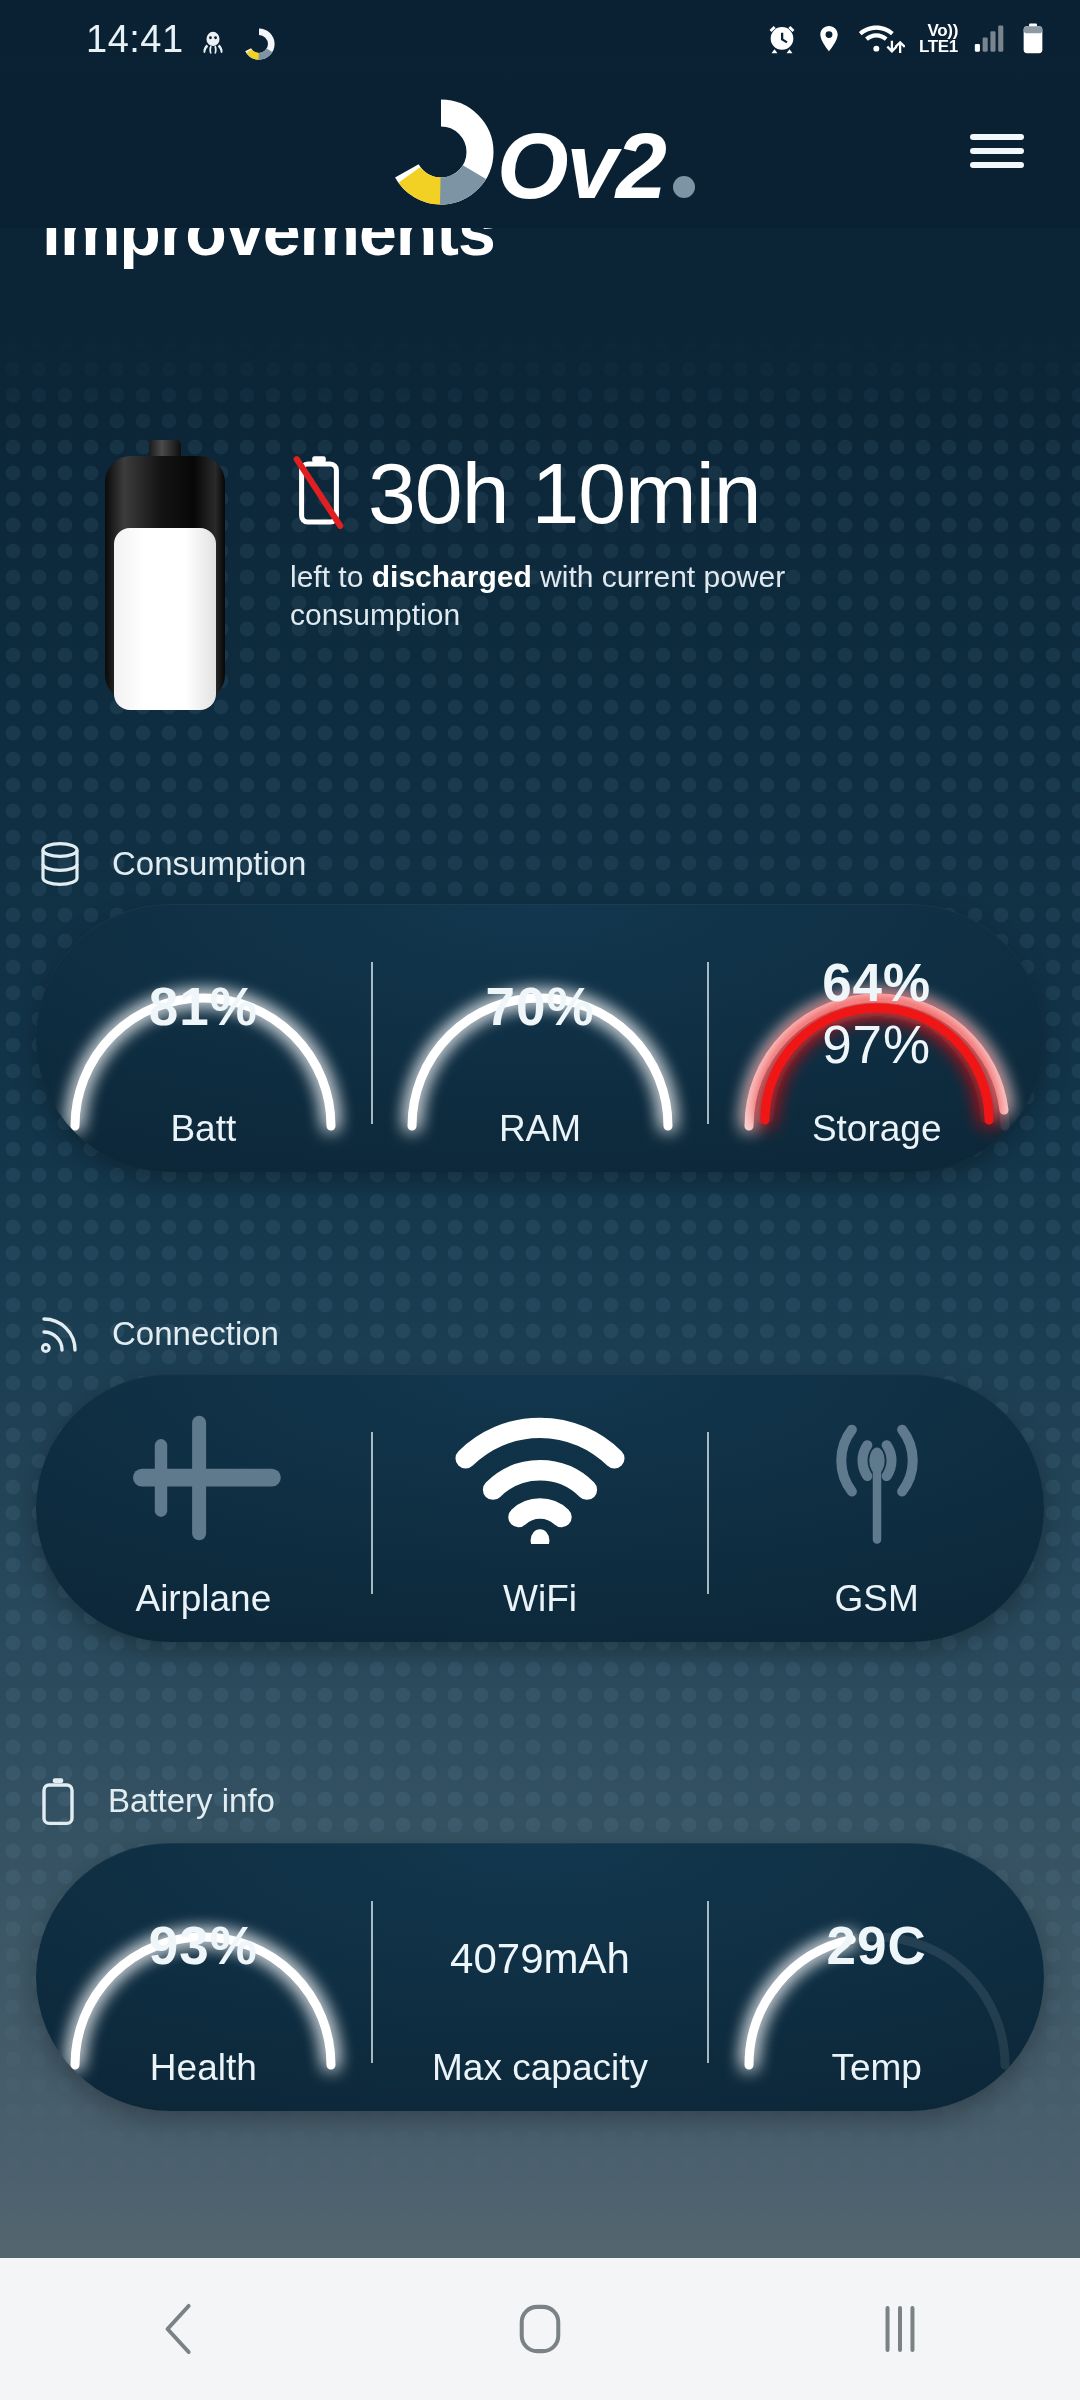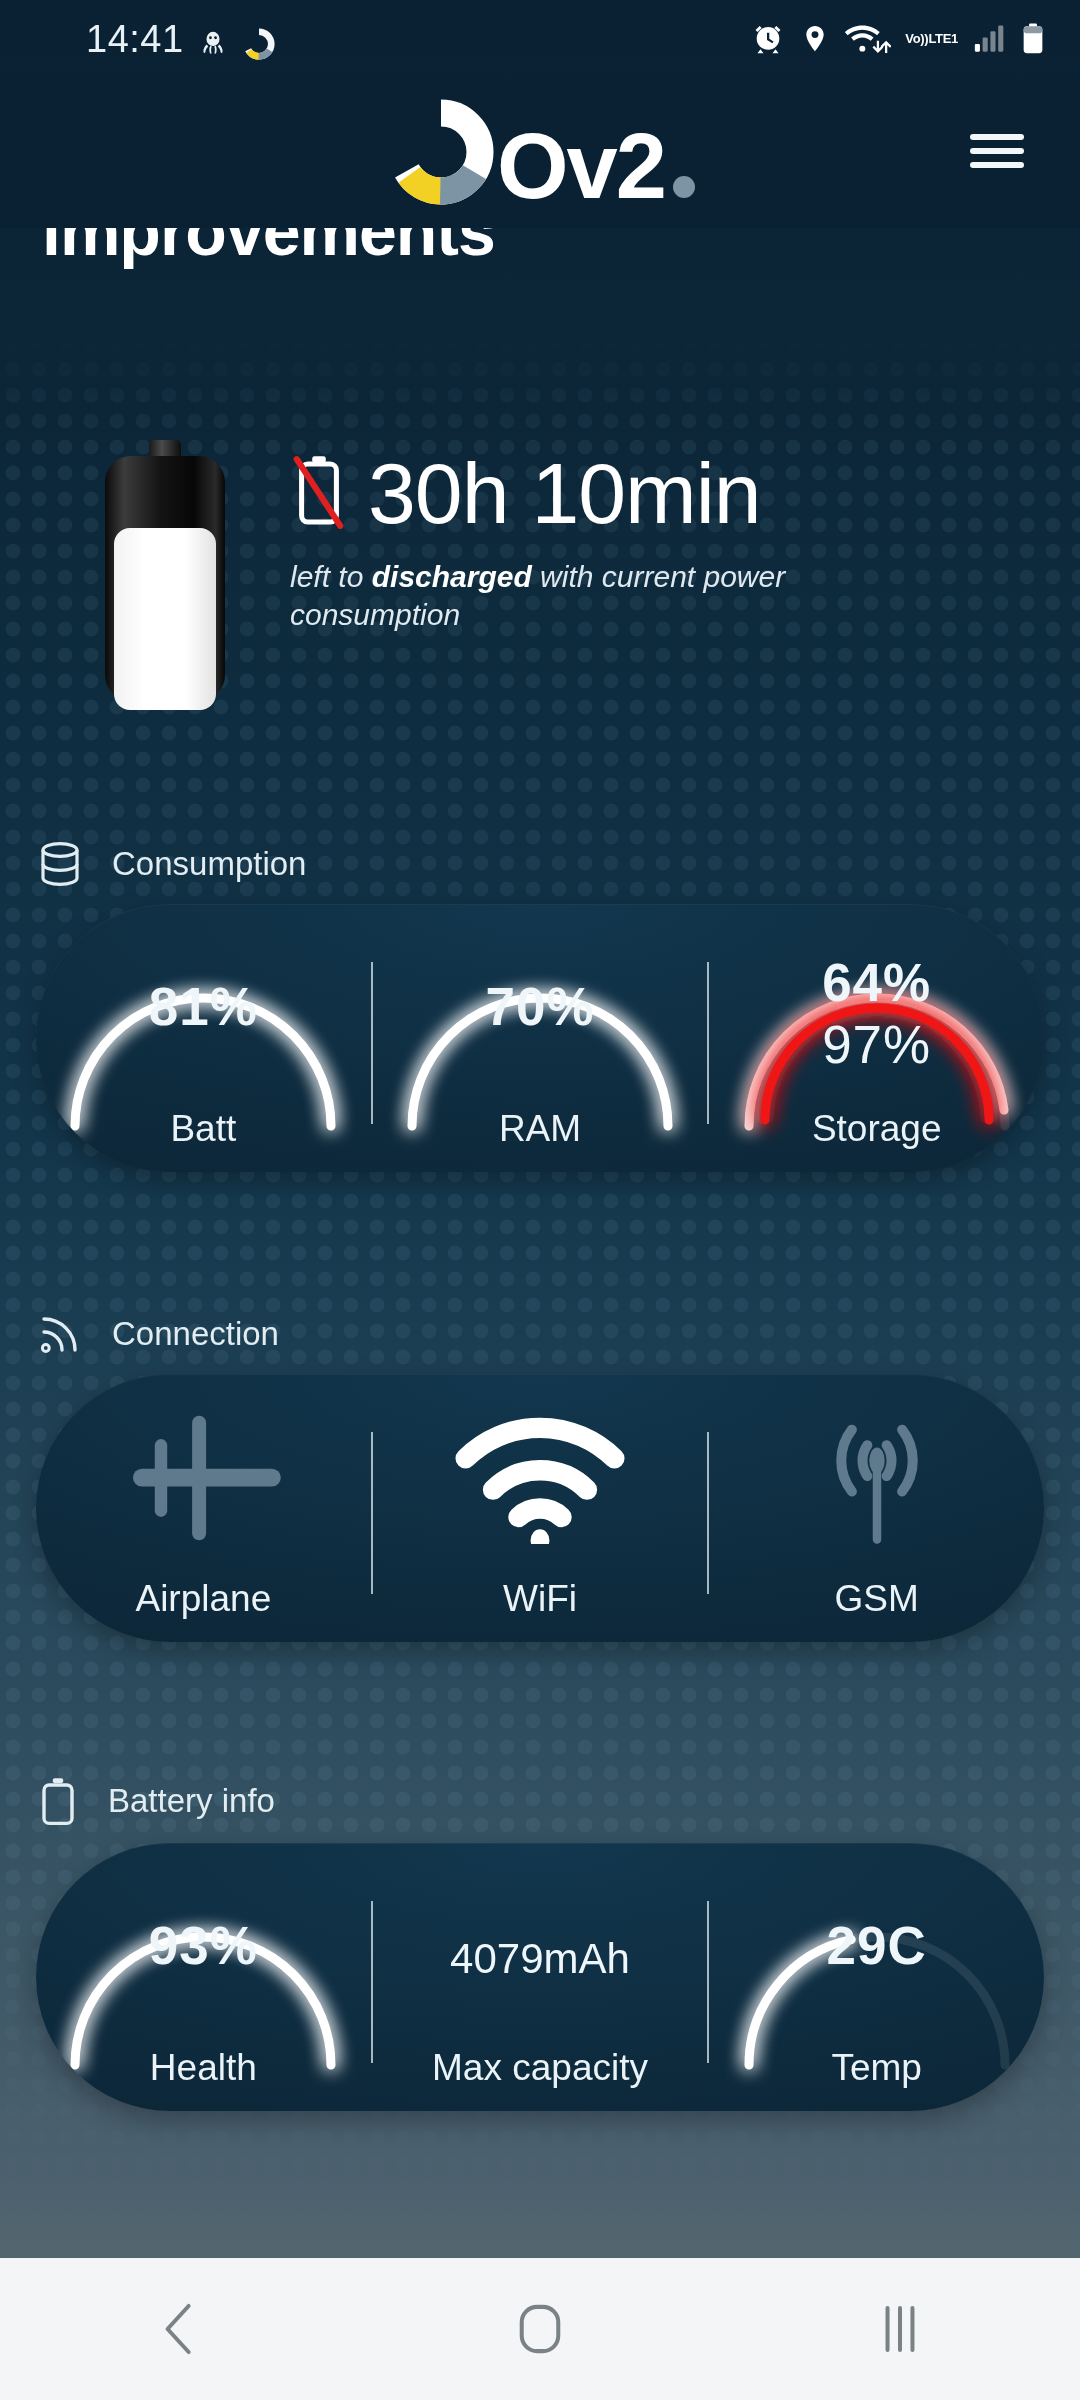--- a/index.html
+++ b/index.html
@@ -38,30 +38,30 @@
   
   #statusbar {
     position:absolute; top:0; left:0; right:0; height:78px;
     display:flex; align-items:center; justify-content:space-between;
     padding:0 34px 0 42px; z-index:40;
   }
   .sb-left { display:flex; align-items:flex-end; gap:12px;margin-left:44px; }
   .sb-time { color:#e8f1f6; font-size:38px; letter-spacing:.5px; }
   .sb-right { display:flex; align-items:center; gap:14px; }
   .sb-ico { display:block; }
-  .volte { display:flex; flex-direction:row; align-items:flex-end; line-height:.95; color:#fff;
-           font-size:13px; font-weight:bold; letter-spacing:-.3px; }
+  .volte { display:flex; flex-direction:column; align-items:flex-end; line-height:.95; color:#fff;
+           font-size:17px; font-weight:bold; letter-spacing:-.3px; }
 
   
   #header {
     position:absolute; top:78px; left:0; right:0; height:150px; z-index:35;
     background:#0a2134;
     display:flex; align-items:center; justify-content:center;
   }
-  #logo { display:flex; align-items:flex-end; gap:0; }
+  #logo { display:flex; align-items:flex-end; gap:0;font-style:italic; }
   .logo-txt { color:#fff; font-size:92px; font-weight:bold; letter-spacing:-2px; line-height:.9; }
   .logo-dot { width:22px; height:22px; border-radius:50%; background:#7d94a4; margin:0 0 10px 8px; }
 
   
   #pagetitle {
     position:absolute; top:228px; left:42px; z-index:20;
     color:#fff; font-size:68px; font-weight:bold; letter-spacing:-1px;
     height:64px; overflow:hidden;
   }
   #pagetitle span { display:block; margin-top:-36px; }
@@ -72,21 +72,21 @@
   .b3-tip { position:absolute; left:44px; top:0; width:32px; height:20px; border-radius:5px 5px 0 0;
             background:linear-gradient(90deg,#1a1a1a,#4a4a4a 40%,#0d0d0d); }
   .b3-body { position:absolute; left:0; top:16px; width:120px; height:245px; border-radius:26px;
              background:linear-gradient(90deg,#0a0a0a 0%,#3c3c3c 16%,#141414 46%,#070707 74%,#2a2a2a 92%,#060606 100%); }
   .b3-fill { position:absolute; left:9px; top:72px; width:102px; height:182px; border-radius:16px;
              background:linear-gradient(90deg,#f2f2f2,#ffffff 30%,#ffffff 70%,#e2e2e2); }
 
   #hero-txt { position:absolute; left:290px; top:20px; right:60px; }
   .hero-row { display:flex; align-items:center; gap:20px; }
   .hero-time { color:#fff; font-size:86px; font-weight:300; letter-spacing:-1px; line-height:1; }
-  .hero-sub { color:#dfe9ef; font-size:30px; line-height:1.28; margin-top:22px; max-width:600px;font-style:italic; }
+  .hero-sub { color:#dfe9ef; font-size:30px; line-height:1.28; margin-top:22px; max-width:600px; }
   .hero-sub b { color:#fff; font-weight:bold; }
 
   
   .sec-label { display:flex; align-items:center; gap:30px; margin:0 0 16px 38px; }
   .sec-label .t { color:#e2edf2; font-size:33px; }
 
   
   .card {
     margin:0 36px; height:268px; border-radius:134px;
     background:

